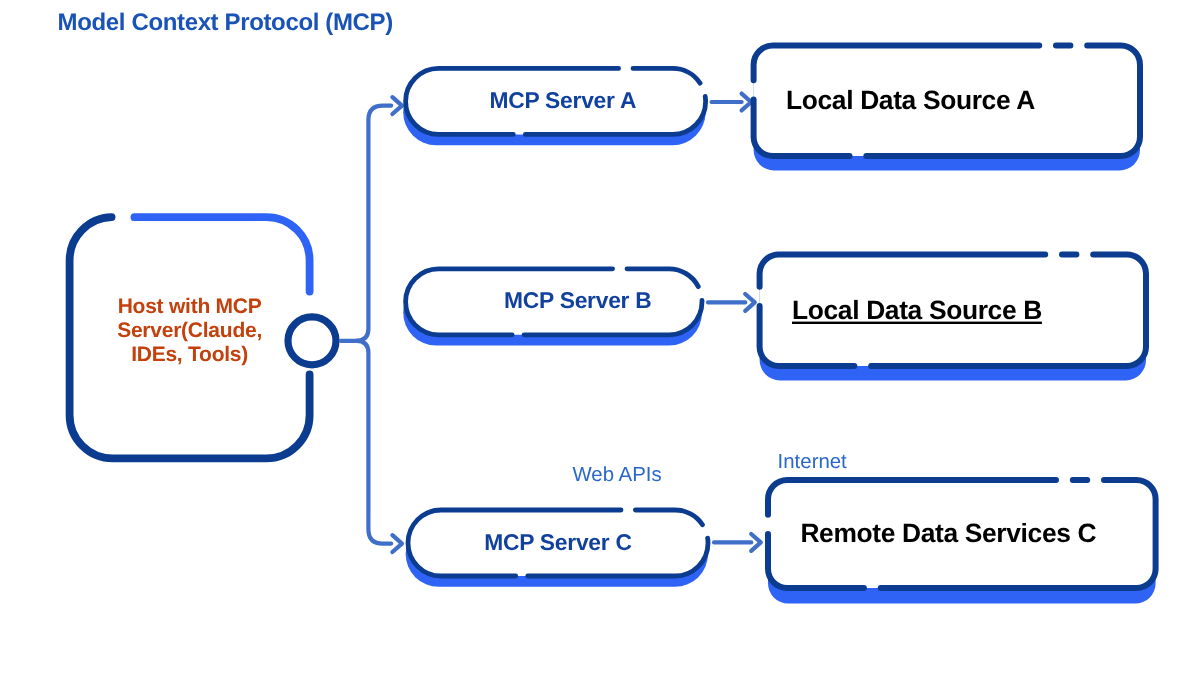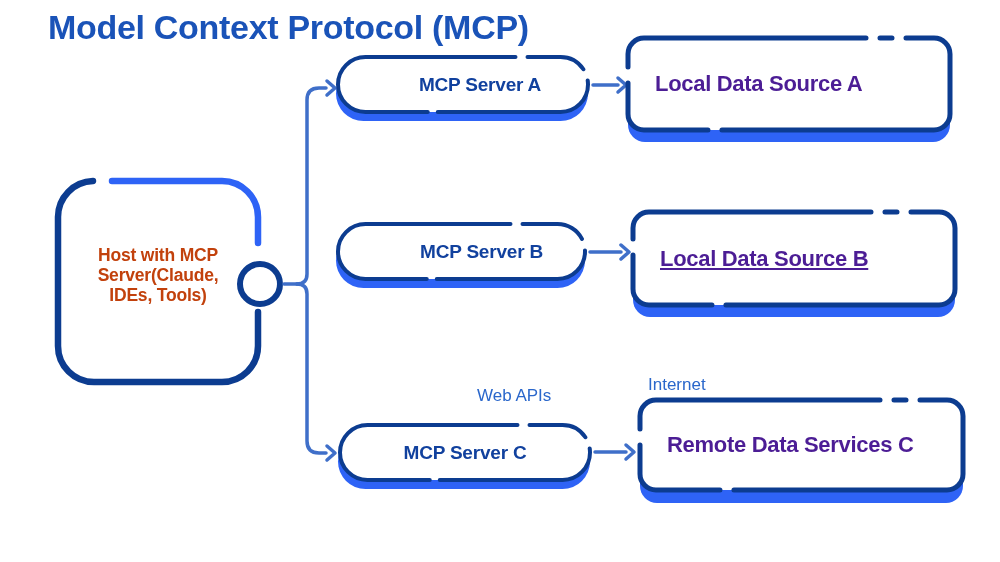--- a/index.html
+++ b/index.html
@@ -24,21 +24,21 @@
     position: absolute;
     display: flex;
     align-items: center;
     color: #1243a5;
     font-weight: 800;
   }
   .diagram-title {
     position: absolute;
     left: 48px;
     top: 8px;
-    font-size: 34px;
+    font-size: 20px;
     font-weight: 800;
     letter-spacing: -0.3px;
     color: #1a53b8;
     white-space: nowrap;
   }
   .host-label {
     position: absolute;
     left: 58px;
     top: 246px;
     width: 200px;
@@ -48,29 +48,29 @@
     line-height: 1.14;
     color: #c2410c;
     letter-spacing: -0.2px;
   }
   .pill-label {
     justify-content: center;
     font-size: 19px;
     letter-spacing: -0.2px;
     color: #11419e;
   }
-  .pill-label-a { left: 355px; top: 57px;  width: 250px; height: 55px; }
+  .pill-label-a { left: 344px; top: 57px;  width: 250px; height: 55px; }
   .pill-label-b { left: 358px; top: 224px; width: 247px; height: 55px; }
   .pill-label-c { left: 340px; top: 425px; width: 250px; height: 55px; }
   .box-label {
     justify-content: flex-start;
     padding-left: 27px;
     font-size: 22px;
     letter-spacing: -0.3px;
-    color: #4c1d95;
+    color: #000000;
     box-sizing: border-box;
   }
   .box-label-a { left: 628px; top: 38px;  width: 322px; height: 92px; }
   .box-label-b { left: 633px; top: 212px; width: 322px; height: 93px; text-decoration: underline; }
   .box-label-c { left: 640px; top: 400px; width: 323px; height: 90px; }
   .annotation {
     position: absolute;
     font-size: 17px;
     font-weight: 400;
     color: #2a67cb;

